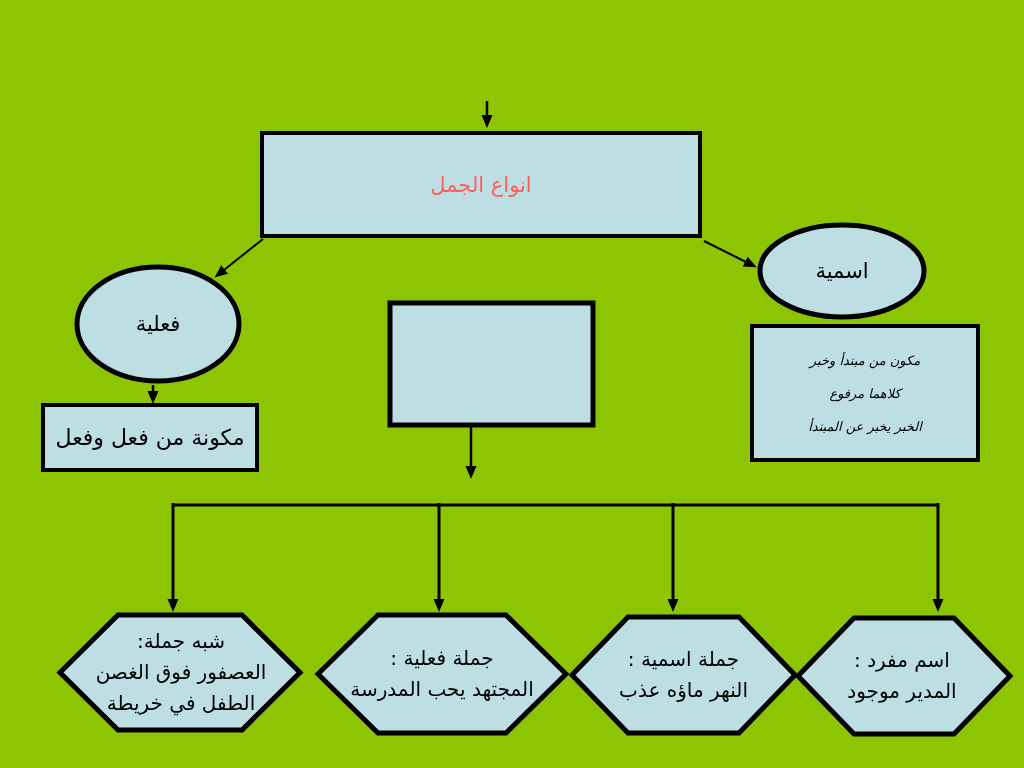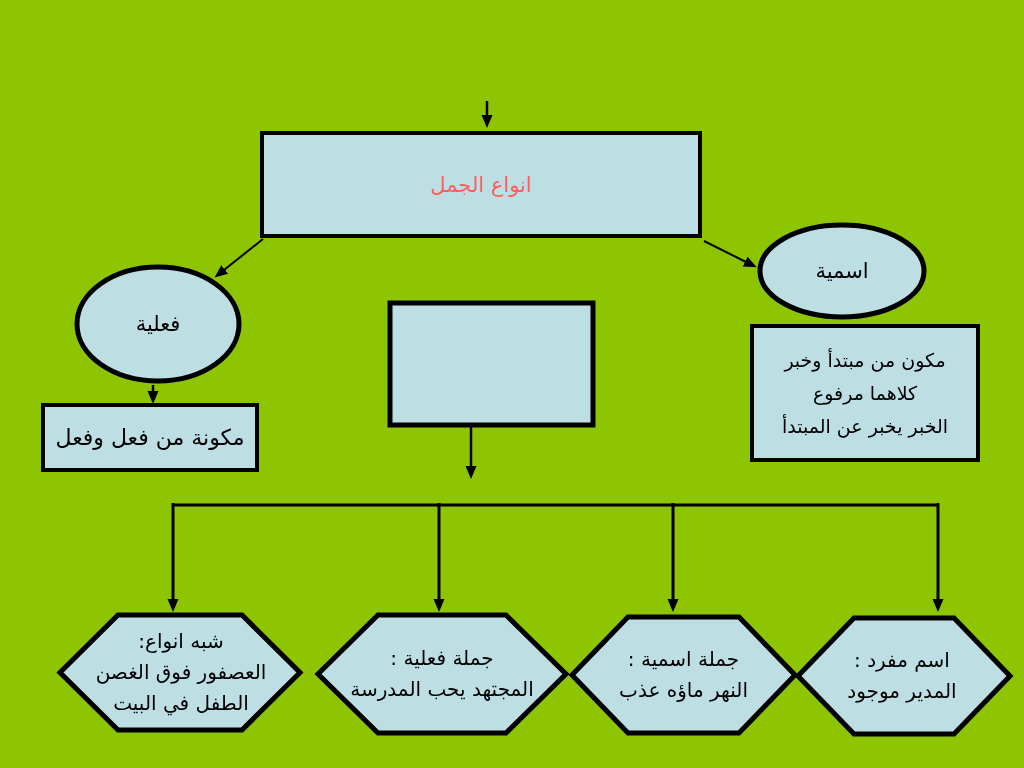--- a/index.html
+++ b/index.html
@@ -30,21 +30,21 @@
   .title{
     display:inline-block;
     font-size:41px;font-weight:bold;line-height:1.25;
     border-bottom:4px solid #000;
     padding:0 6px 2px 6px;
     white-space:nowrap;
   }
   .root-label{font-size:21px;}
   .node-label{font-size:21px;text-align:center;}
   .box-label{font-size:22px;}
-  .line19{font-size:19px;line-height:33px;white-space:nowrap;}
+  .line19{font-size:13px;line-height:33px;white-space:nowrap;font-style:italic;}
   .line20{font-size:20px;line-height:31px;white-space:nowrap;}
 </style>
 </head>
 <body>
 
 <div class="slide" id="slide" style="background: rgb(142, 197, 2);">
 
   <svg class="layer" width="1024" height="768" viewBox="0 0 1024 768">
     <defs>
       <marker id="arw" markerUnits="userSpaceOnUse" markerWidth="14" markerHeight="12" refX="1" refY="5.5" orient="auto">
@@ -95,23 +95,23 @@
   <div class="txt node-label" style="left:760px;top:245px;width:164px;height:52px;">اسمية</div>
 
   <div class="txt" style="left:752px;top:326px;width:226px;height:134px;">
     <span class="line19">مكون من مبتدأ وخبر</span>
     <span class="line19">كلاهما مرفوع</span>
     <span class="line19">الخبر يخبر عن المبتدأ</span>
   </div>
 
 
   <div class="txt" style="left:78px;top:615px;width:206px;height:115px;">
-    <span class="line20">شبه انواع:</span>
+    <span class="line20">شبه جملة:</span>
     <span class="line20">العصفور فوق الغصن</span>
-    <span class="line20">الطفل في البيت</span>
+    <span class="line20">الطفل في خريطة</span>
   </div>
 
   <div class="txt" style="left:340px;top:615px;width:204px;height:118px;">
     <span class="line20">جملة فعلية :</span>
     <span class="line20">المجتهد يحب المدرسة</span>
   </div>
 
   <div class="txt" style="left:592px;top:617px;width:183px;height:116px;">
     <span class="line20">جملة اسمية :</span>
     <span class="line20">النهر ماؤه عذب</span>

